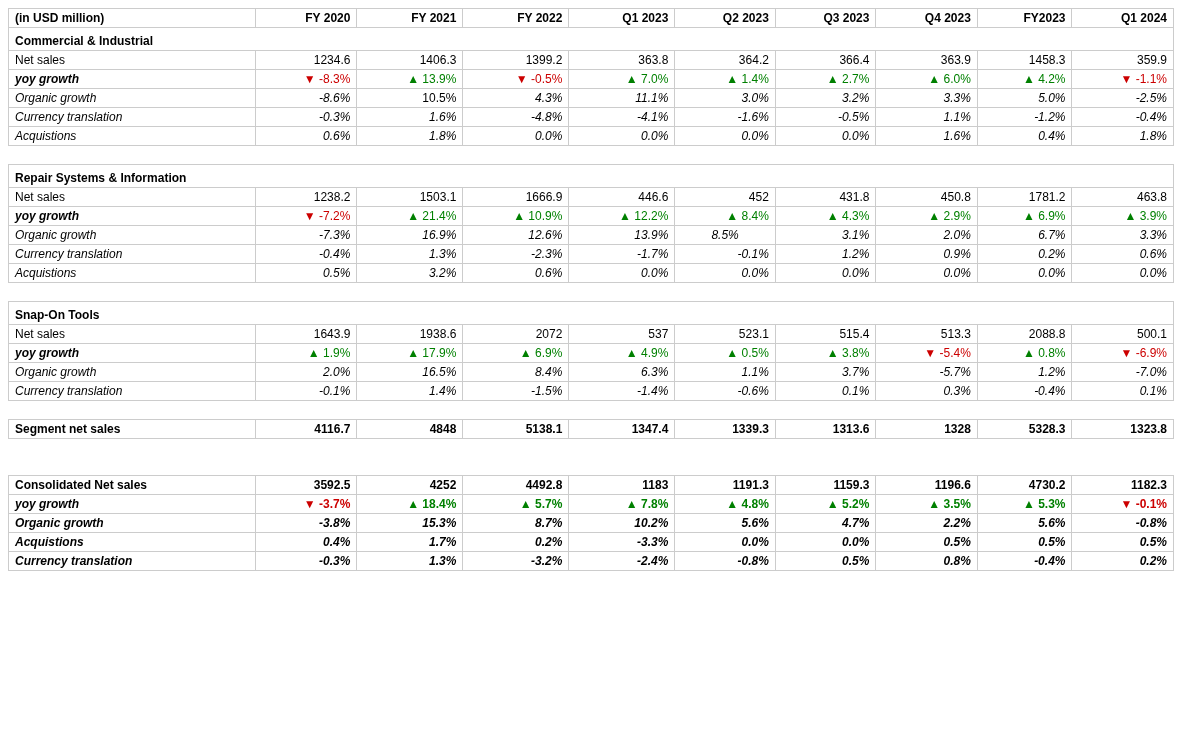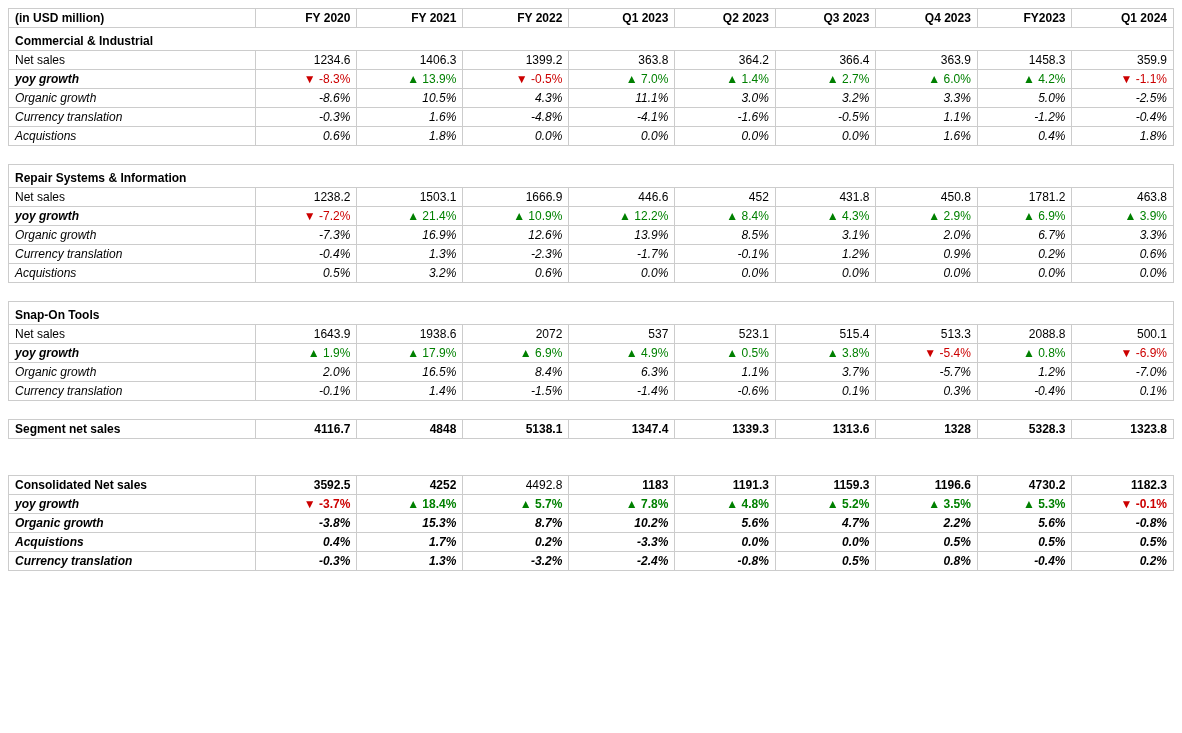--- a/index.html
+++ b/index.html
@@ -103,21 +103,21 @@
         <td><span class="green arrow-up">7.0%</span></td>
         <td><span class="green arrow-up">1.4%</span></td>
         <td><span class="green arrow-up">2.7%</span></td>
         <td><span class="green arrow-up">6.0%</span></td>
         <td><span class="green arrow-up">4.2%</span></td>
         <td><span class="red arrow-down">-1.1%</span></td>
       </tr>
       <tr>
         <td class="italic">Organic growth</td>
         <td style="font-style: italic;">-8.6%</td>
-        <td style="font-style: italic;">10.5%</td>
+        <td style="">10.5%</td>
         <td style="font-style: italic;">4.3%</td>
         <td style="font-style: italic;">11.1%</td>
         <td style="font-style: italic;">3.0%</td>
         <td style="font-style: italic;">3.2%</td>
         <td style="font-style: italic;">3.3%</td>
         <td style="font-style: italic;">5.0%</td>
         <td style="font-style: italic;">-2.5%</td>
       </tr>
       <tr>
         <td class="italic">Currency translation</td>
@@ -181,21 +181,21 @@
         <td><span class="green arrow-up">2.9%</span></td>
         <td><span class="green arrow-up">6.9%</span></td>
         <td><span class="green arrow-up">3.9%</span></td>
       </tr>
       <tr>
         <td class="italic">Organic growth</td>
         <td style="font-style: italic;">-7.3%</td>
         <td style="font-style: italic;">16.9%</td>
         <td style="font-style: italic;">12.6%</td>
         <td style="font-style: italic;">13.9%</td>
-        <td style="font-style: italic;">8.5%</td>
+        <td style="font-style: italic; text-align: center;">8.5%</td>
         <td style="font-style: italic;">3.1%</td>
         <td style="font-style: italic;">2.0%</td>
         <td style="font-style: italic;">6.7%</td>
         <td style="font-style: italic;">3.3%</td>
       </tr>
       <tr>
         <td class="italic">Currency translation</td>
         <td style="font-style: italic;">-0.4%</td>
         <td style="font-style: italic;">1.3%</td>
         <td style="font-style: italic;">-2.3%</td>
@@ -326,21 +326,21 @@
         <td>&nbsp;</td>
         <td>&nbsp;</td>
         <td>&nbsp;</td>
         <td>&nbsp;</td>
         <td>&nbsp;</td>
       </tr>
       <tr class="consolidated-row">
         <td style="font-weight: bold;">Consolidated Net sales</td>
         <td style="font-weight: bold;">3592.5</td>
         <td style="font-weight: bold;">4252</td>
-        <td style="font-weight: normal;">4492.8</td>
+        <td style="font-weight: bold;">4492.8</td>
         <td style="font-weight: bold;">1183</td>
         <td style="font-weight: bold;">1191.3</td>
         <td style="font-weight: bold;">1159.3</td>
         <td style="font-weight: bold; margin-top: 16px;">1196.6</td>
         <td style="font-weight: bold;">4730.2</td>
         <td style="font-weight: bold;">1182.3</td>
       </tr>
       <tr class="consolidated-row">
         <td style="font-style: italic; font-weight: bold;">yoy growth</td>
         <td><span class="red arrow-down">-3.7%</span></td>

